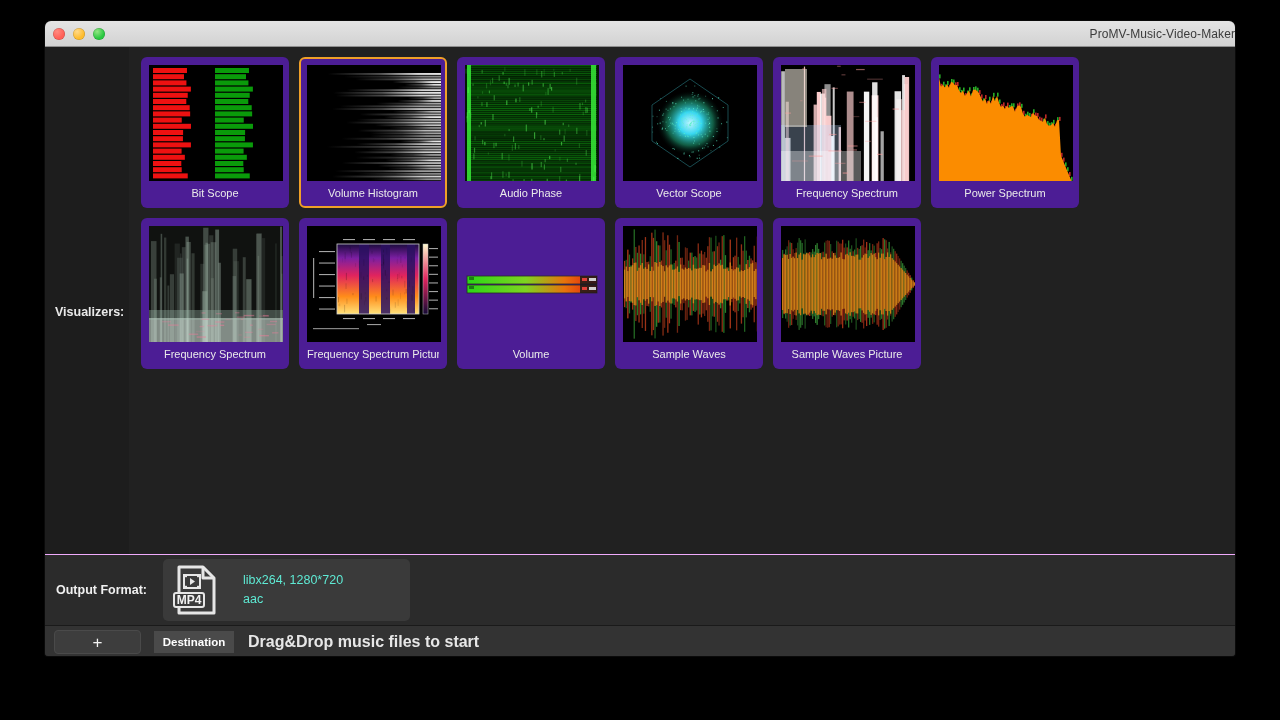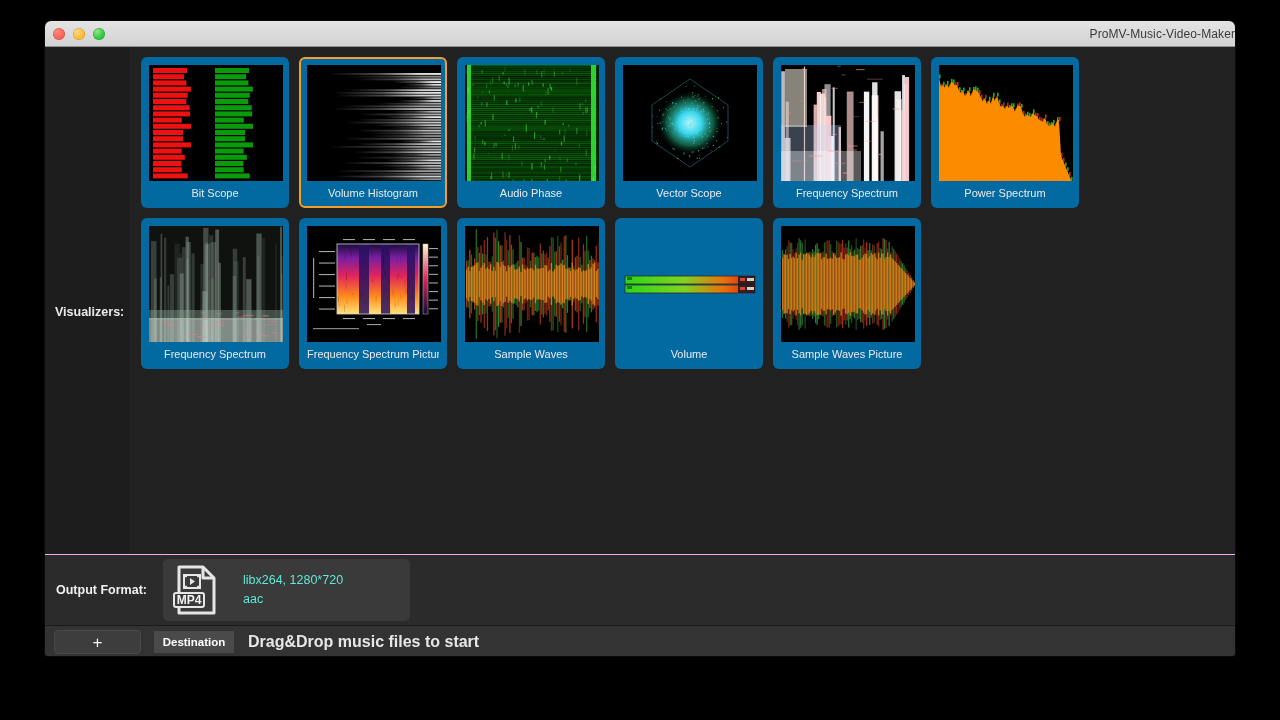--- a/index.html
+++ b/index.html
@@ -72,21 +72,21 @@
   }
   #grid {
     display: flex; flex-wrap: wrap;
     gap: 10px 10px;
     width: 1000px;
   }
 
   
   .card {
     width: 148px;
-    background: #0369a1;
+    background: #4c1d95;
     border-radius: 6px;
     padding: 6px 6px 0 6px;
     box-sizing: border-box;
     border: 2px solid transparent;
   }
   .card.selected { border-color: #f0a028; }
   .thumb {
     width: 134px; height: 116px;
     background: #000;
     overflow: hidden;
@@ -1003,20 +1003,42 @@
                 <rect x="56" y="92" width="12" height="1.1" fill="#cfcfcf" opacity="0.8"></rect>
                 <rect x="76" y="92" width="12" height="1.1" fill="#cfcfcf" opacity="0.8"></rect>
                 <rect x="96" y="92" width="12" height="1.1" fill="#cfcfcf" opacity="0.8"></rect>
                 <rect x="60" y="98" width="14" height="1.1" fill="#cfcfcf" opacity="0.75"></rect>
                 <rect x="6" y="102" width="46" height="1.2" fill="#bdbdbd" opacity="0.7"></rect>
                 <rect x="6" y="32" width="1.2" height="40" fill="#cfcfcf" opacity="0.75"></rect>
               </svg>
             </div>
             <div class="card-label">Frequency Spectrum Picture</div>
           </div>
+          <div class="card no-thumb">
+            <div class="thumb">
+              <svg viewBox="0 0 134 116">
+                <linearGradient id="vm" x1="0" x2="1">
+                  <stop offset="0" stop-color="#2bd617"></stop>
+                  <stop offset="0.45" stop-color="#7ed321"></stop>
+                  <stop offset="0.75" stop-color="#e8720c"></stop>
+                  <stop offset="1" stop-color="#e01b10"></stop>
+                </linearGradient>
+                <rect x="2" y="50" width="130" height="8" fill="url(#vm)" stroke="#2a2a2a" stroke-width="0.8"></rect>
+                <rect x="2" y="59" width="130" height="8" fill="url(#vm)" stroke="#2a2a2a" stroke-width="0.8"></rect>
+                <rect x="115" y="50" width="17" height="17" fill="#1a1a1a" opacity="0.85"></rect>
+                <rect x="117" y="52" width="5" height="3" fill="#e0403a"></rect>
+                <rect x="117" y="61" width="5" height="3" fill="#e0403a"></rect>
+                <rect x="124" y="52" width="7" height="3" fill="#cfcfcf"></rect>
+                <rect x="124" y="61" width="7" height="3" fill="#cfcfcf"></rect>
+                <rect x="4" y="51" width="5" height="3" fill="#1b7d10"></rect>
+                <rect x="4" y="60" width="5" height="3" fill="#1b7d10"></rect>
+              </svg>
+            </div>
+            <div class="card-label">Volume</div>
+          </div>
           <div class="card">
             <div class="thumb">
               <svg viewBox="0 0 134 116">
                 <rect x="0" y="0" width="134" height="116" fill="#000"></rect>
                 <rect x="1" y="34.847554142050235" width="1.3" height="46.30489171589953" fill="#b33a1a" opacity="0.917234929076971"></rect>
                 <rect x="1" y="43.60200977213774" width="1.3" height="28.795980455724514" fill="#d2801a"></rect>
                 <rect x="2.6" y="33.8379201832404" width="1.3" height="48.3241596335192" fill="#2e8b2e" opacity="0.595213729164197"></rect>
                 <rect x="2.6" y="40.57278012976646" width="1.3" height="34.854439740467086" fill="#d2801a"></rect>
                 <rect x="4.2" y="23.63749151380616" width="1.3" height="68.72501697238768" fill="#b33a1a" opacity="0.9955779092598604"></rect>
                 <rect x="4.2" y="45.04974788383103" width="1.3" height="25.900504232337934" fill="#d2801a"></rect>
@@ -1178,42 +1200,20 @@
                 <rect x="128.99999999999983" y="36.80982327033291" width="1.3" height="42.38035345933417" fill="#d2801a"></rect>
                 <rect x="130.59999999999982" y="19.732799458193035" width="1.3" height="76.53440108361393" fill="#b33a1a" opacity="0.7702443898749745"></rect>
                 <rect x="130.59999999999982" y="44.98237466764747" width="1.3" height="26.03525066470506" fill="#d2801a"></rect>
                 <rect x="132.19999999999982" y="36.1102938605986" width="1.3" height="43.779412278802795" fill="#b33a1a" opacity="0.818641498809979"></rect>
                 <rect x="132.19999999999982" y="42.898115871892365" width="1.3" height="30.20376825621527" fill="#d2801a"></rect>
                 <rect x="133.7999999999998" y="10.532578451806948" width="1.3" height="94.9348430963861" fill="#b33a1a" opacity="0.8754604221905864"></rect>
                 <rect x="133.7999999999998" y="37.36847734049357" width="1.3" height="41.26304531901285" fill="#d2801a"></rect>
               </svg>
             </div>
             <div class="card-label">Sample Waves</div>
-          </div>
-          <div class="card no-thumb">
-            <div class="thumb">
-              <svg viewBox="0 0 134 116">
-                <linearGradient id="vm" x1="0" x2="1">
-                  <stop offset="0" stop-color="#2bd617"></stop>
-                  <stop offset="0.45" stop-color="#7ed321"></stop>
-                  <stop offset="0.75" stop-color="#e8720c"></stop>
-                  <stop offset="1" stop-color="#e01b10"></stop>
-                </linearGradient>
-                <rect x="2" y="50" width="130" height="8" fill="url(#vm)" stroke="#2a2a2a" stroke-width="0.8"></rect>
-                <rect x="2" y="59" width="130" height="8" fill="url(#vm)" stroke="#2a2a2a" stroke-width="0.8"></rect>
-                <rect x="115" y="50" width="17" height="17" fill="#1a1a1a" opacity="0.85"></rect>
-                <rect x="117" y="52" width="5" height="3" fill="#e0403a"></rect>
-                <rect x="117" y="61" width="5" height="3" fill="#e0403a"></rect>
-                <rect x="124" y="52" width="7" height="3" fill="#cfcfcf"></rect>
-                <rect x="124" y="61" width="7" height="3" fill="#cfcfcf"></rect>
-                <rect x="4" y="51" width="5" height="3" fill="#1b7d10"></rect>
-                <rect x="4" y="60" width="5" height="3" fill="#1b7d10"></rect>
-              </svg>
-            </div>
-            <div class="card-label">Volume</div>
           </div>
           <div class="card">
             <div class="thumb">
               <svg viewBox="0 0 134 116">
                 <rect x="0" y="0" width="134" height="116" fill="#000"></rect>
                 <rect x="1" y="23.93925857354852" width="1.3" height="68.12148285290296" fill="#2e7d2e" opacity="0.7988957168063595"></rect>
                 <rect x="1" y="31.997163771650364" width="1.3" height="52.00567245669927" fill="#c87b16"></rect>
                 <rect x="2.5" y="27.762195587047465" width="1.3" height="60.47560882590507" fill="#a83218" opacity="0.9568723442297766"></rect>
                 <rect x="2.5" y="28.550355700100937" width="1.3" height="58.899288599798126" fill="#c87b16"></rect>
                 <rect x="4" y="23.466281888757962" width="1.3" height="69.06743622248408" fill="#2e7d2e" opacity="0.8623536826867395"></rect>

